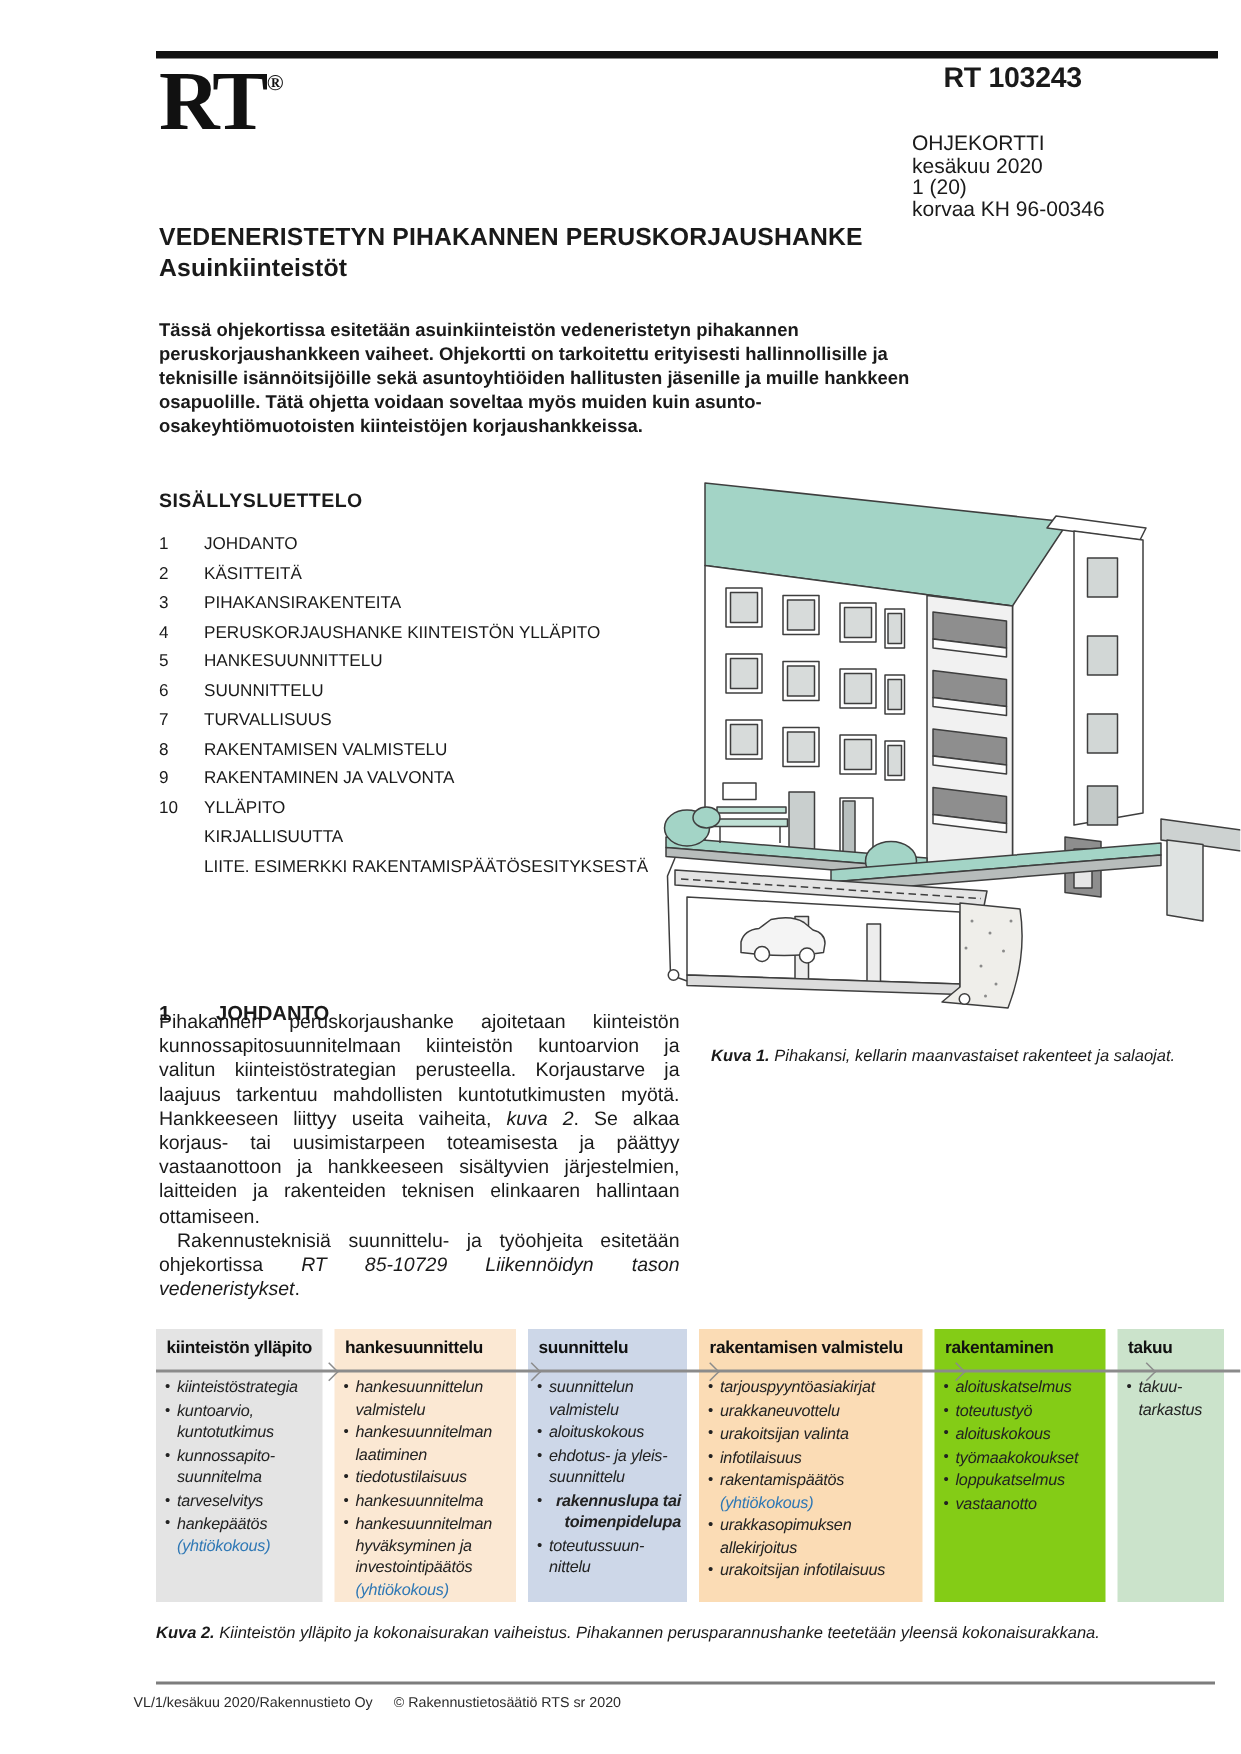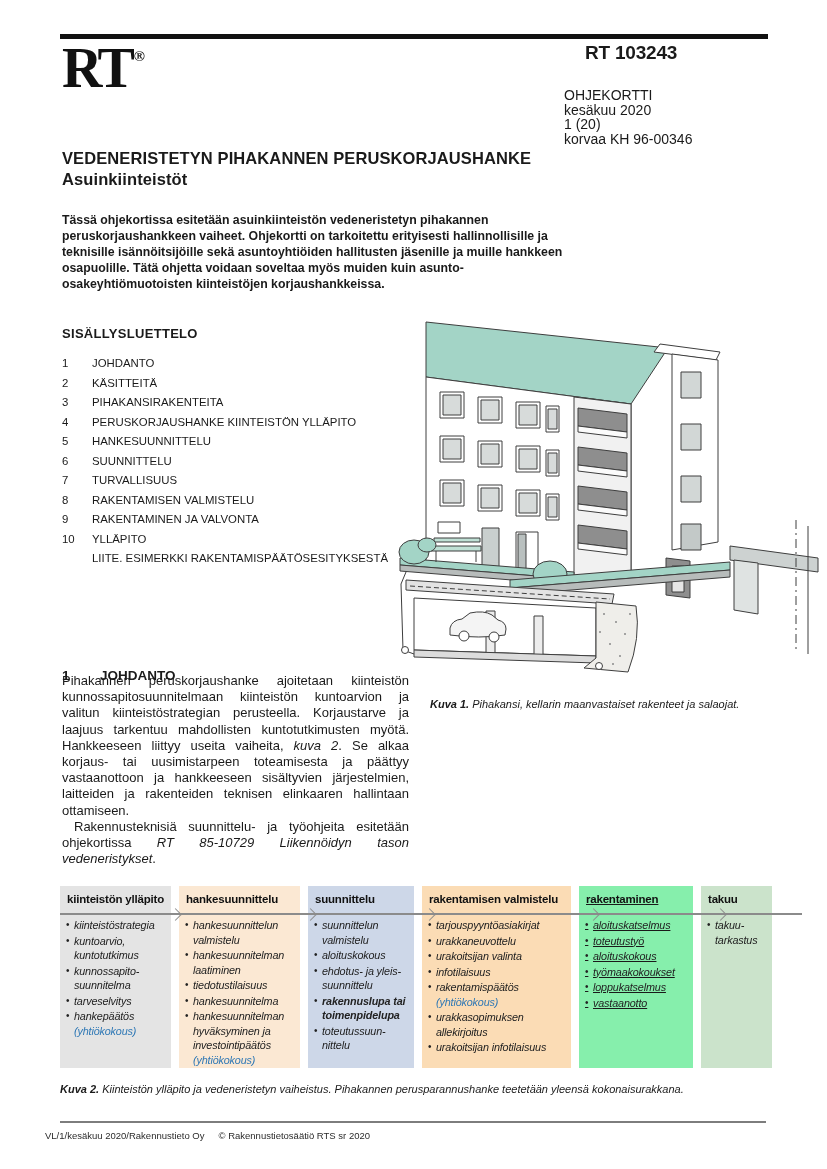--- a/index.html
+++ b/index.html
@@ -1,18 +1,18 @@
 <!DOCTYPE html>
 <html lang="fi"><head>
 <meta charset="utf-8">
 <style>
   html,body{margin:0;padding:0;background:#ffffff;}
   .page{position:relative;width:827px;height:1169px;background:#fff;overflow:hidden;
         font-family:"Liberation Sans","DejaVu Sans",sans-serif;color:#1a1a1a;}
-  .abs{position:absolute;}
+  .abs{position:absolute;margin-left:44px;}
 
   
   .topbar{left:60px;top:34px;width:708px;height:5px;background:#111;}
   .logo{left:62px;top:40px;font-family:"Liberation Serif","DejaVu Serif",serif;
         font-weight:bold;font-size:56px;line-height:1;letter-spacing:-3px;color:#111;}
   .logo sup{font-size:15px;letter-spacing:0;vertical-align:super;position:relative;top:-6px;left:2px;}
   .docnum{left:585px;top:42px;font-size:19px;font-weight:bold;letter-spacing:-0.2px;text-align:right;}
   .docmeta{left:564px;top:88px;font-size:14px;line-height:14.5px;color:#1a1a1a;}
 
   
@@ -43,21 +43,21 @@
   .diagram{left:60px;top:886px;width:744px;height:182px;}
   .cols{position:absolute;inset:0;display:flex;gap:8px;}
   .col{position:relative;display:flex;flex-direction:column;}
   .col-h{font-size:11.5px;font-weight:bold;letter-spacing:-0.2px;white-space:nowrap;
          padding:7px 5px 6px 7px;color:#111;}
   .col ul{list-style:none;margin:7px 0 0 0;padding:0 4px 6px 6px;
           font-size:10.8px;font-style:italic;line-height:14.5px;letter-spacing:-0.15px;color:#222;}
   .col li{display:flex;margin-bottom:1px;}
   .col li .bu{flex:0 0 8px;font-style:normal;font-size:10px;line-height:14.5px;}
   .col li .tx{flex:1;}
-  .col li .tx.bold{font-weight:bold;}
+  .col li .tx.bold{font-weight:bold;text-align:right;}
   .col li .blue{display:block;}
   .hline{position:absolute;left:0;right:2px;top:27px;height:1.5px;background:#8b8b8b;}
   .chev{position:absolute;top:23.5px;width:8px;height:8px;margin-left:-5px;
         border-top:1.6px solid #8b8b8b;border-right:1.6px solid #8b8b8b;transform:rotate(45deg);}
 
   .fig2-cap{left:60px;top:1082px;width:714px;font-size:11px;font-style:italic;line-height:14px;}
 
   
   .footrule{left:60px;top:1121px;width:706px;height:1.6px;background:#7d7d7d;}
   .footer{left:45px;top:1130px;font-size:9.5px;color:#2b2b2b;}
@@ -121,20 +121,24 @@
         <span class="toc-num">8</span>
         <span class="toc-label">RAKENTAMISEN VALMISTELU</span>
       </div>
       <div class="toc-row">
         <span class="toc-num">9</span>
         <span class="toc-label">RAKENTAMINEN JA VALVONTA</span>
       </div>
       <div class="toc-row">
         <span class="toc-num">10</span>
         <span class="toc-label">YLLÄPITO</span>
+      </div>
+      <div class="toc-row">
+        <span class="toc-num"></span>
+        <span class="toc-label">KIRJALLISUUTTA</span>
       </div>
       <div class="toc-row">
         <span class="toc-num"></span>
         <span class="toc-label">LIITE. ESIMERKKI RAKENTAMISPÄÄTÖSESITYKSESTÄ</span>
       </div>
     </div>
 
   <div class="abs fig1">
     <svg width="424" height="368" viewBox="0 0 424 368">
       <g stroke="#3e3e3e" stroke-width="1" stroke-linejoin="round" fill="none">
@@ -361,21 +365,21 @@
             <li>
               <span class="bu">•</span>
               <span class="tx">urakkasopimuksen allekirjoitus</span>
             </li>
             <li>
               <span class="bu">•</span>
               <span class="tx">urakoitsijan infotilaisuus</span>
             </li>
           </ul>
         </div>
-        <div class="col" style="background: #86efac; flex: 0 0 114px; text-decoration: underline;">
+        <div class="col" style="background: #84cc16; flex: 0 0 114px;">
           <div class="col-h">rakentaminen</div>
           <ul>
             <li>
               <span class="bu">•</span>
               <span class="tx">aloituskatselmus</span>
             </li>
             <li>
               <span class="bu">•</span>
               <span class="tx">toteutustyö</span>
             </li>
@@ -408,20 +412,20 @@
         </div>
       </div>
     <div class="hline"></div>
     <div class="chev" style="left:15.6%"></div>
     <div class="chev" style="left:33.7%"></div>
     <div class="chev" style="left:49.7%"></div>
     <div class="chev" style="left:71.8%"></div>
     <div class="chev" style="left:88.9%"></div>
   </div>
 
-  <div class="abs fig2-cap"><span class="fig-label">Kuva 2.</span><span> Kiinteistön ylläpito ja vedeneristetyn vaiheistus. Pihakannen perusparannushanke teetetään yleensä kokonaisurakkana.</span></div>
+  <div class="abs fig2-cap"><span class="fig-label">Kuva 2.</span><span> Kiinteistön ylläpito ja kokonaisurakan vaiheistus. Pihakannen perusparannushanke teetetään yleensä kokonaisurakkana.</span></div>
 
   <div class="abs footrule"></div>
   <div class="abs footer">
     <span>VL/1/kesäkuu 2020/Rakennustieto Oy</span><span class="sep"></span><span>© Rakennustietosäätiö RTS sr 2020</span>
   </div>
 
 </div>
 
 </body></html>

